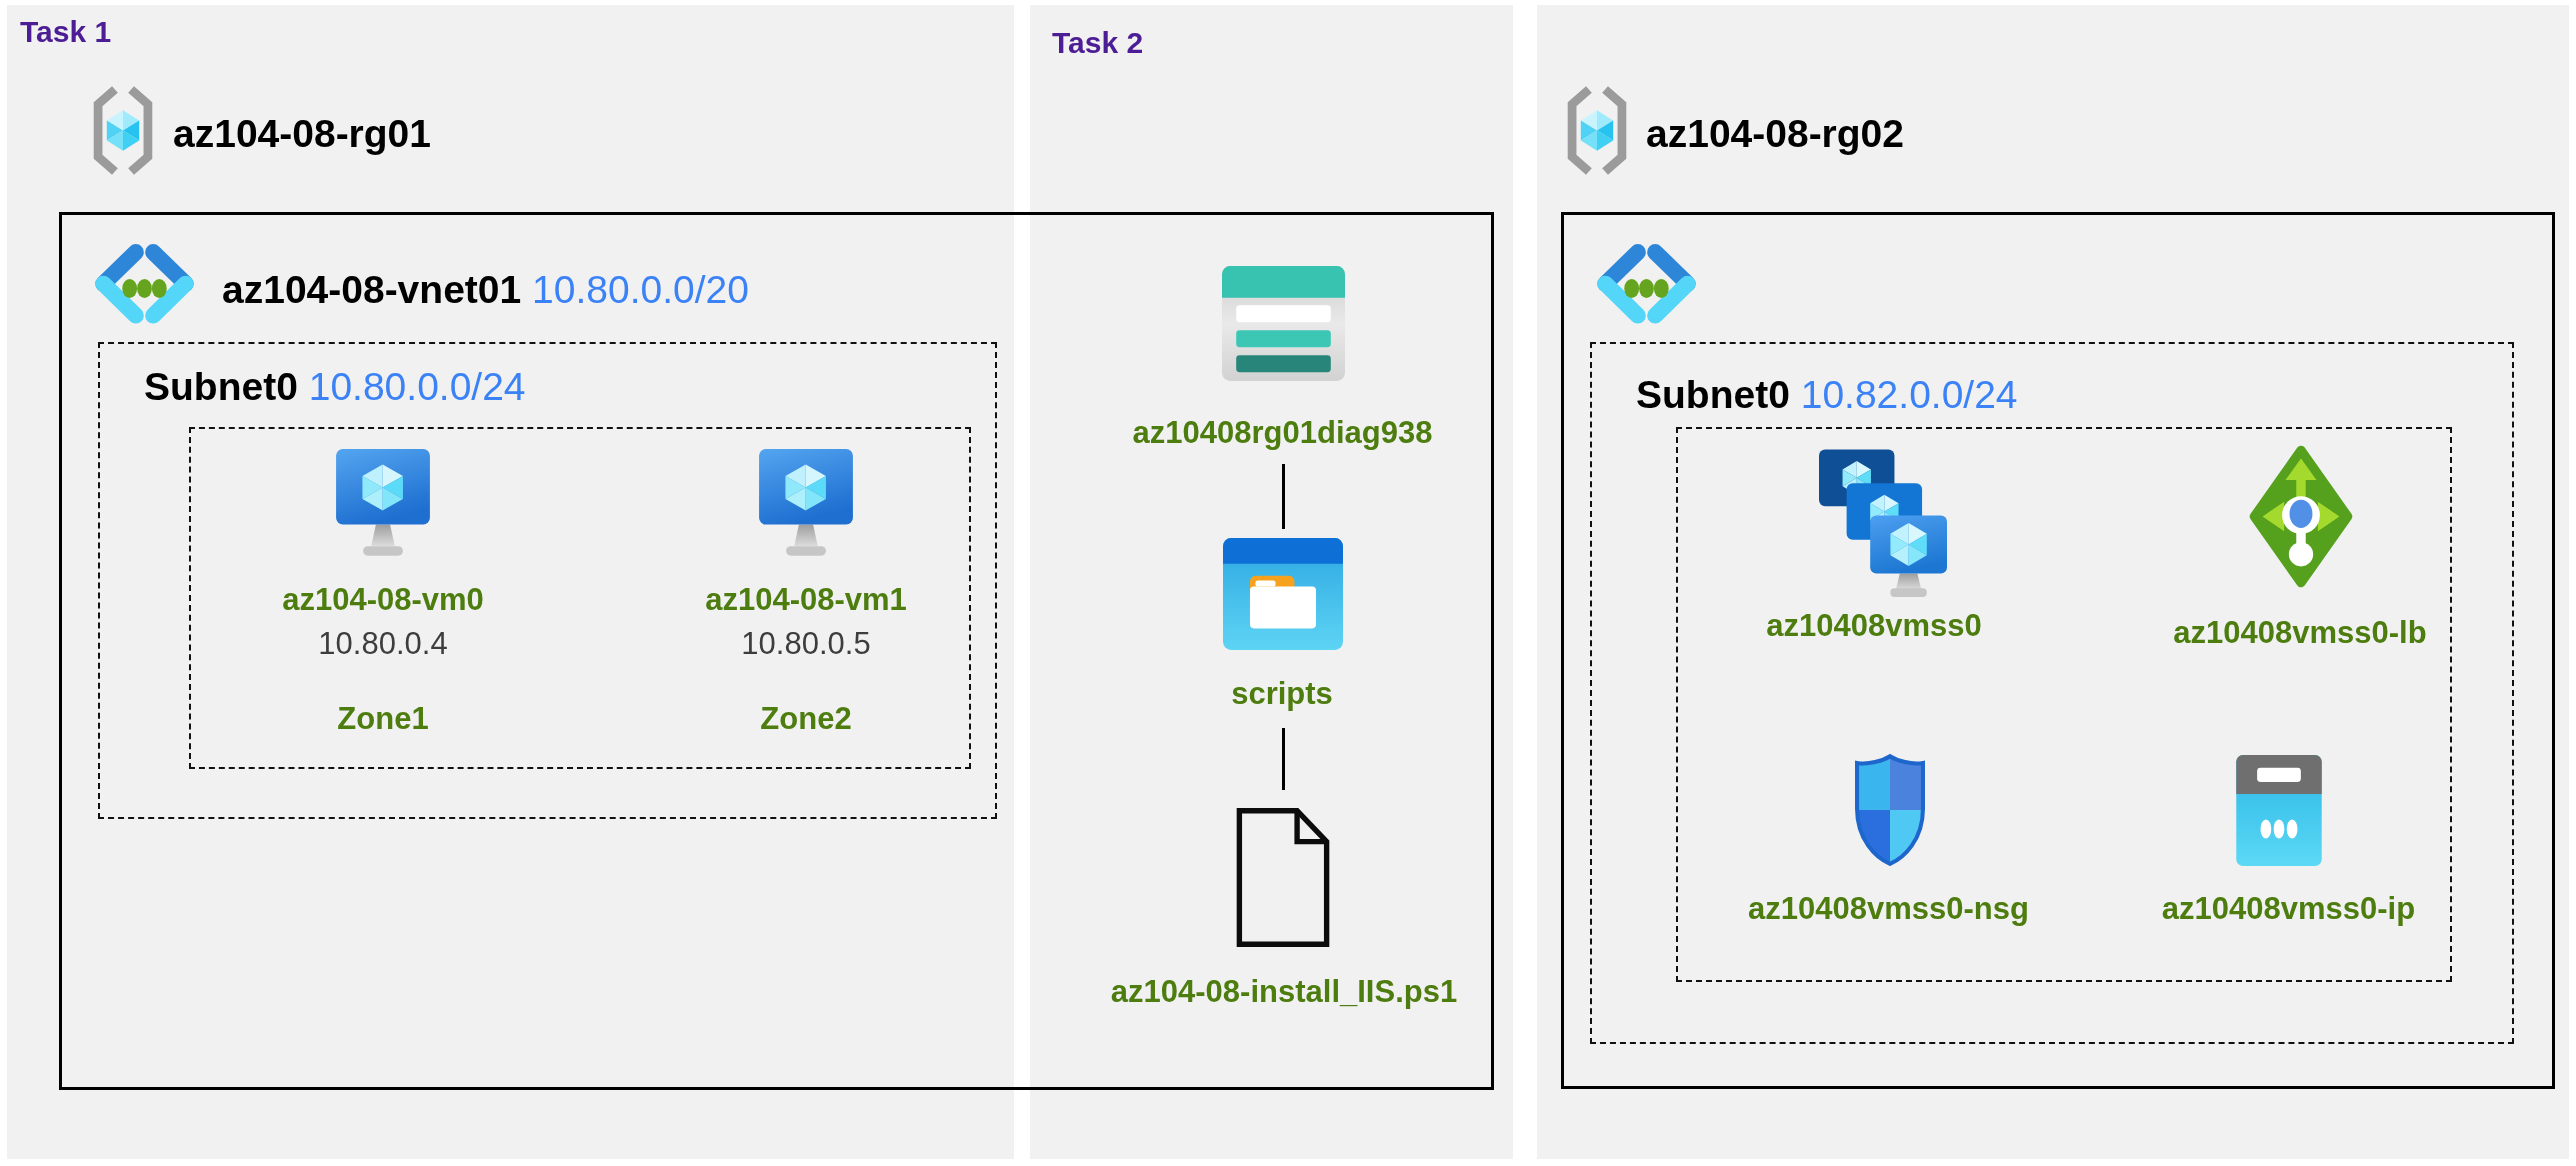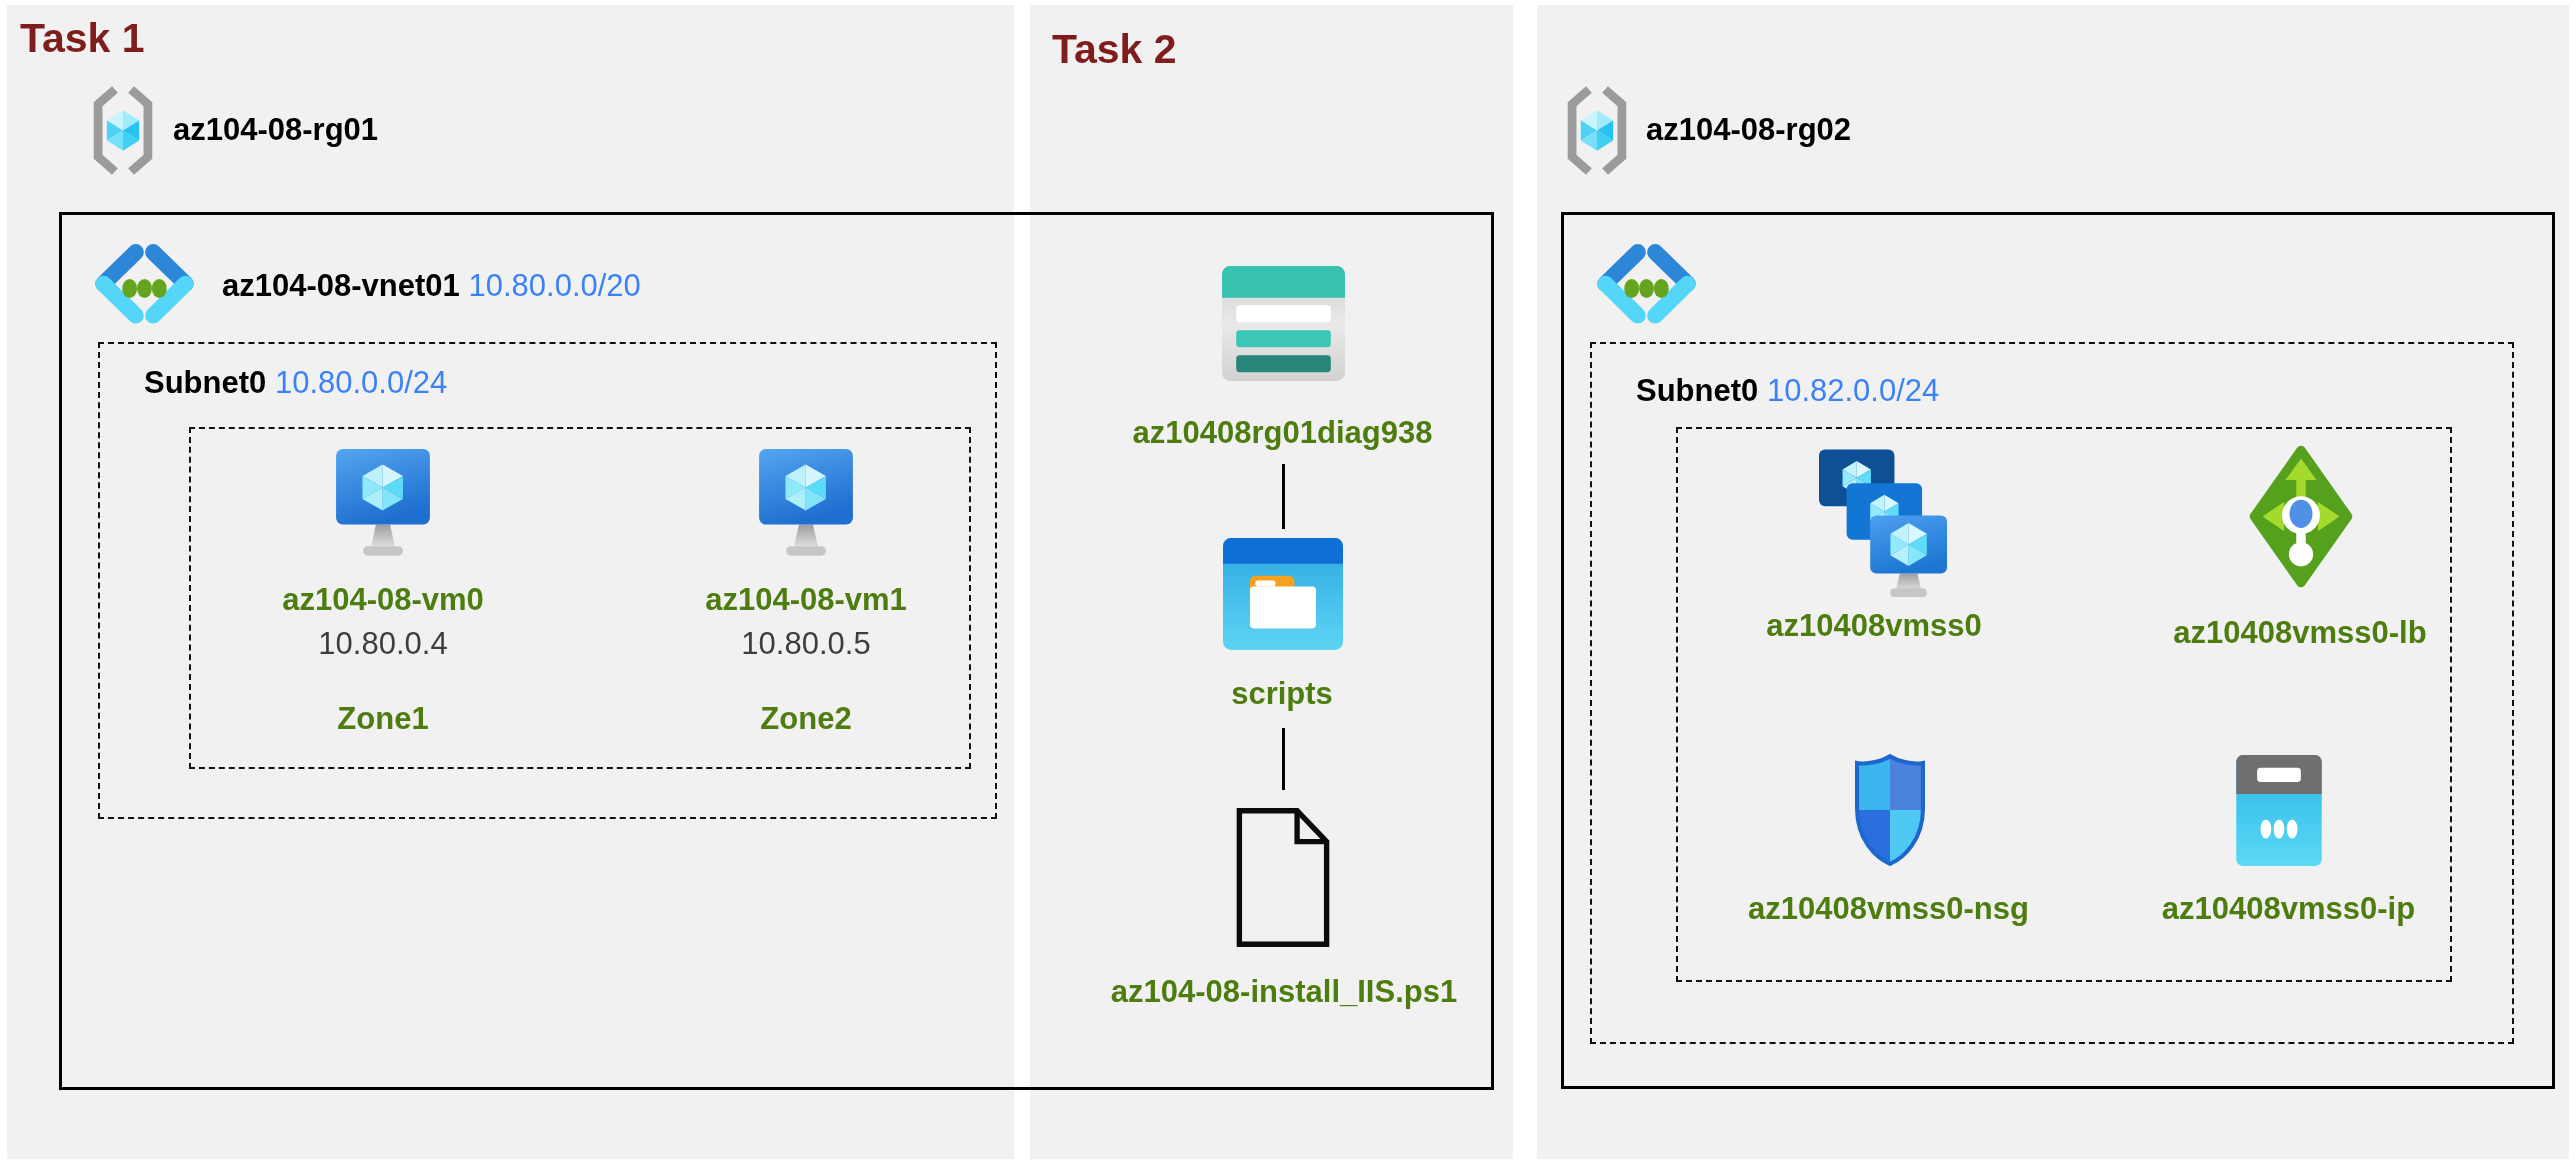--- a/index.html
+++ b/index.html
@@ -1,22 +1,22 @@
 <!DOCTYPE html>
 <html style="font-size:10.8px"><head>
 <meta charset="utf-8">
 <style>
   html,body{margin:0;padding:0;background:#ffffff;}
   .stage{position:relative;width:2576px;height:1166px;background:#ffffff;
          font-family:"Liberation Sans",sans-serif;overflow:hidden;}
   .panel{position:absolute;top:5.4px;height:1154px;background:#f1f1f1;}
-  .heading{position:absolute;font-size:41px;font-weight:bold;color:#7f1d1d;white-space:nowrap;}
+  .heading{position:absolute;font-size:30px;font-weight:bold;color:#4c1d95;white-space:nowrap;}
   .solid-box{position:absolute;border:3.4px solid #000;box-sizing:border-box;background:transparent;}
   .dashed-box{position:absolute;border:2.7px dashed #111;box-sizing:border-box;background:transparent;}
-  .lbl{position:absolute;font-size:31px;font-weight:bold;color:#000;white-space:nowrap;}
+  .lbl{position:absolute;font-size:39px;font-weight:bold;color:#000;white-space:nowrap;}
   .lbl .cidr{font-weight:normal;color:#3b82f6;}
   .clabel{position:absolute;font-size:31px;font-weight:bold;color:#4d7c0f;text-align:center;white-space:nowrap;}
   .clabel.reg{font-weight:normal;color:#3d3d3d;}
   .icon{position:absolute;}
   .connector{position:absolute;width:2.7px;background:#000;}
 </style>
 </head>
 <body>
 
 <div class="stage">

